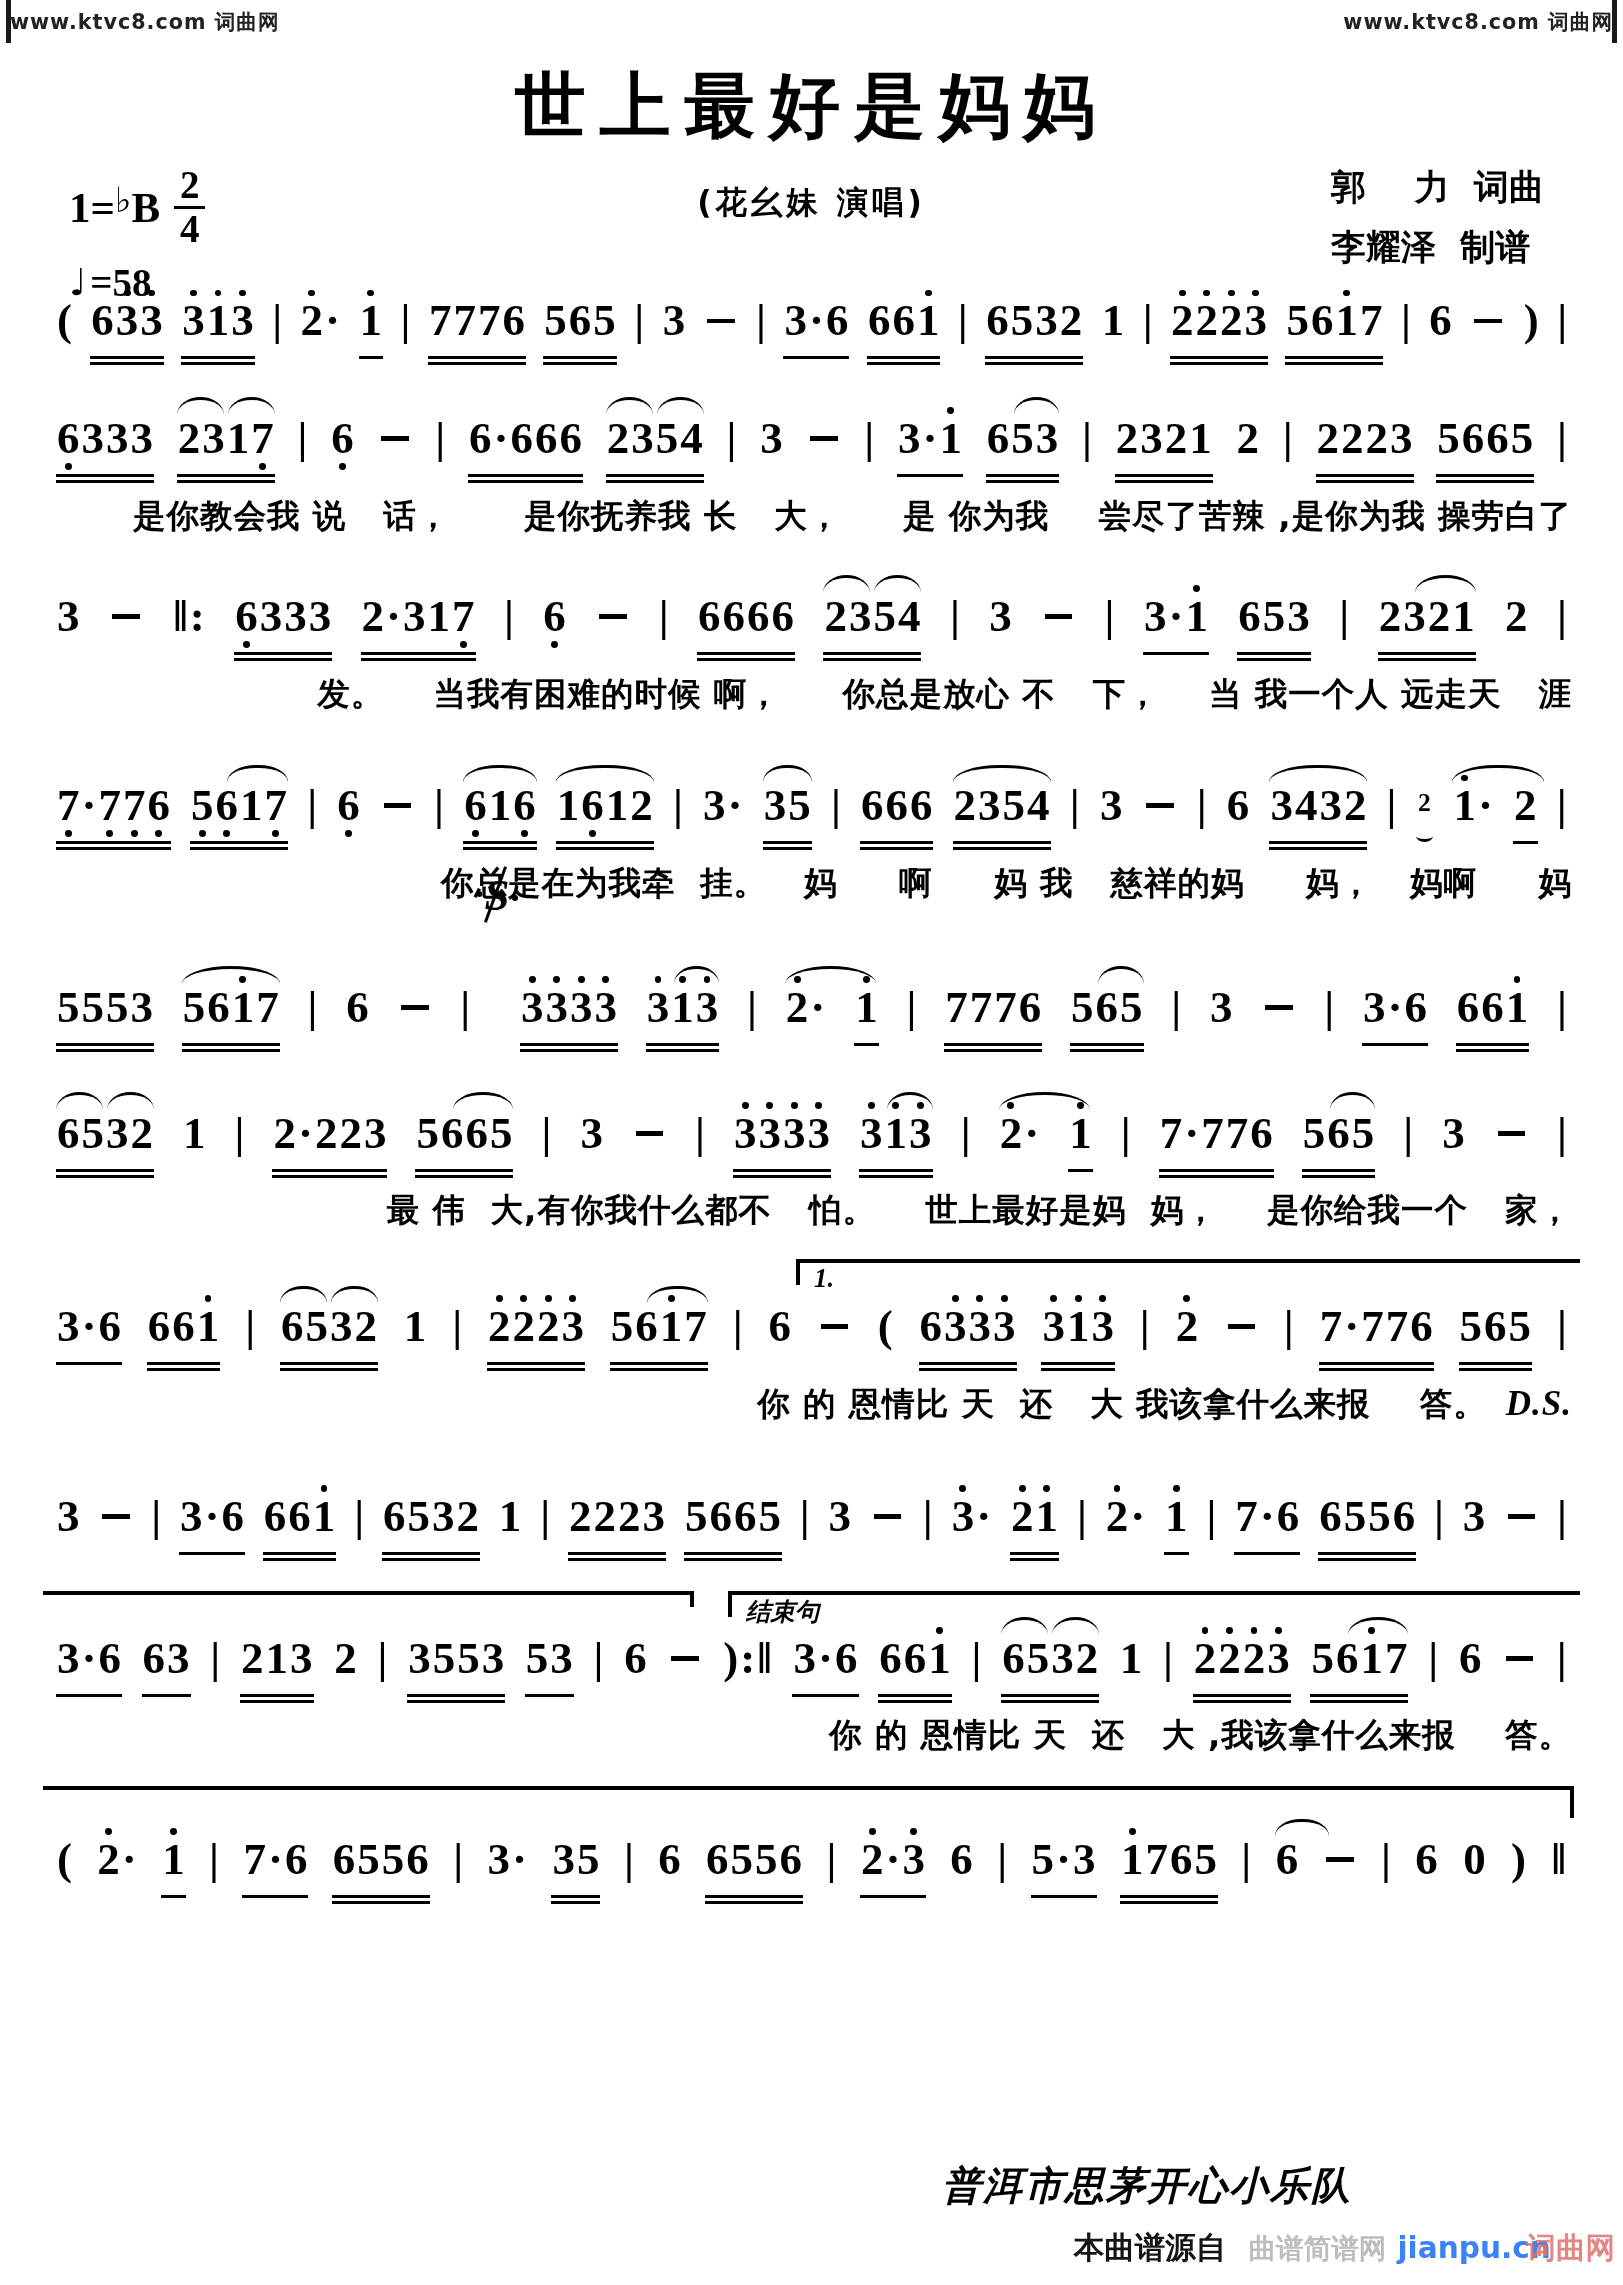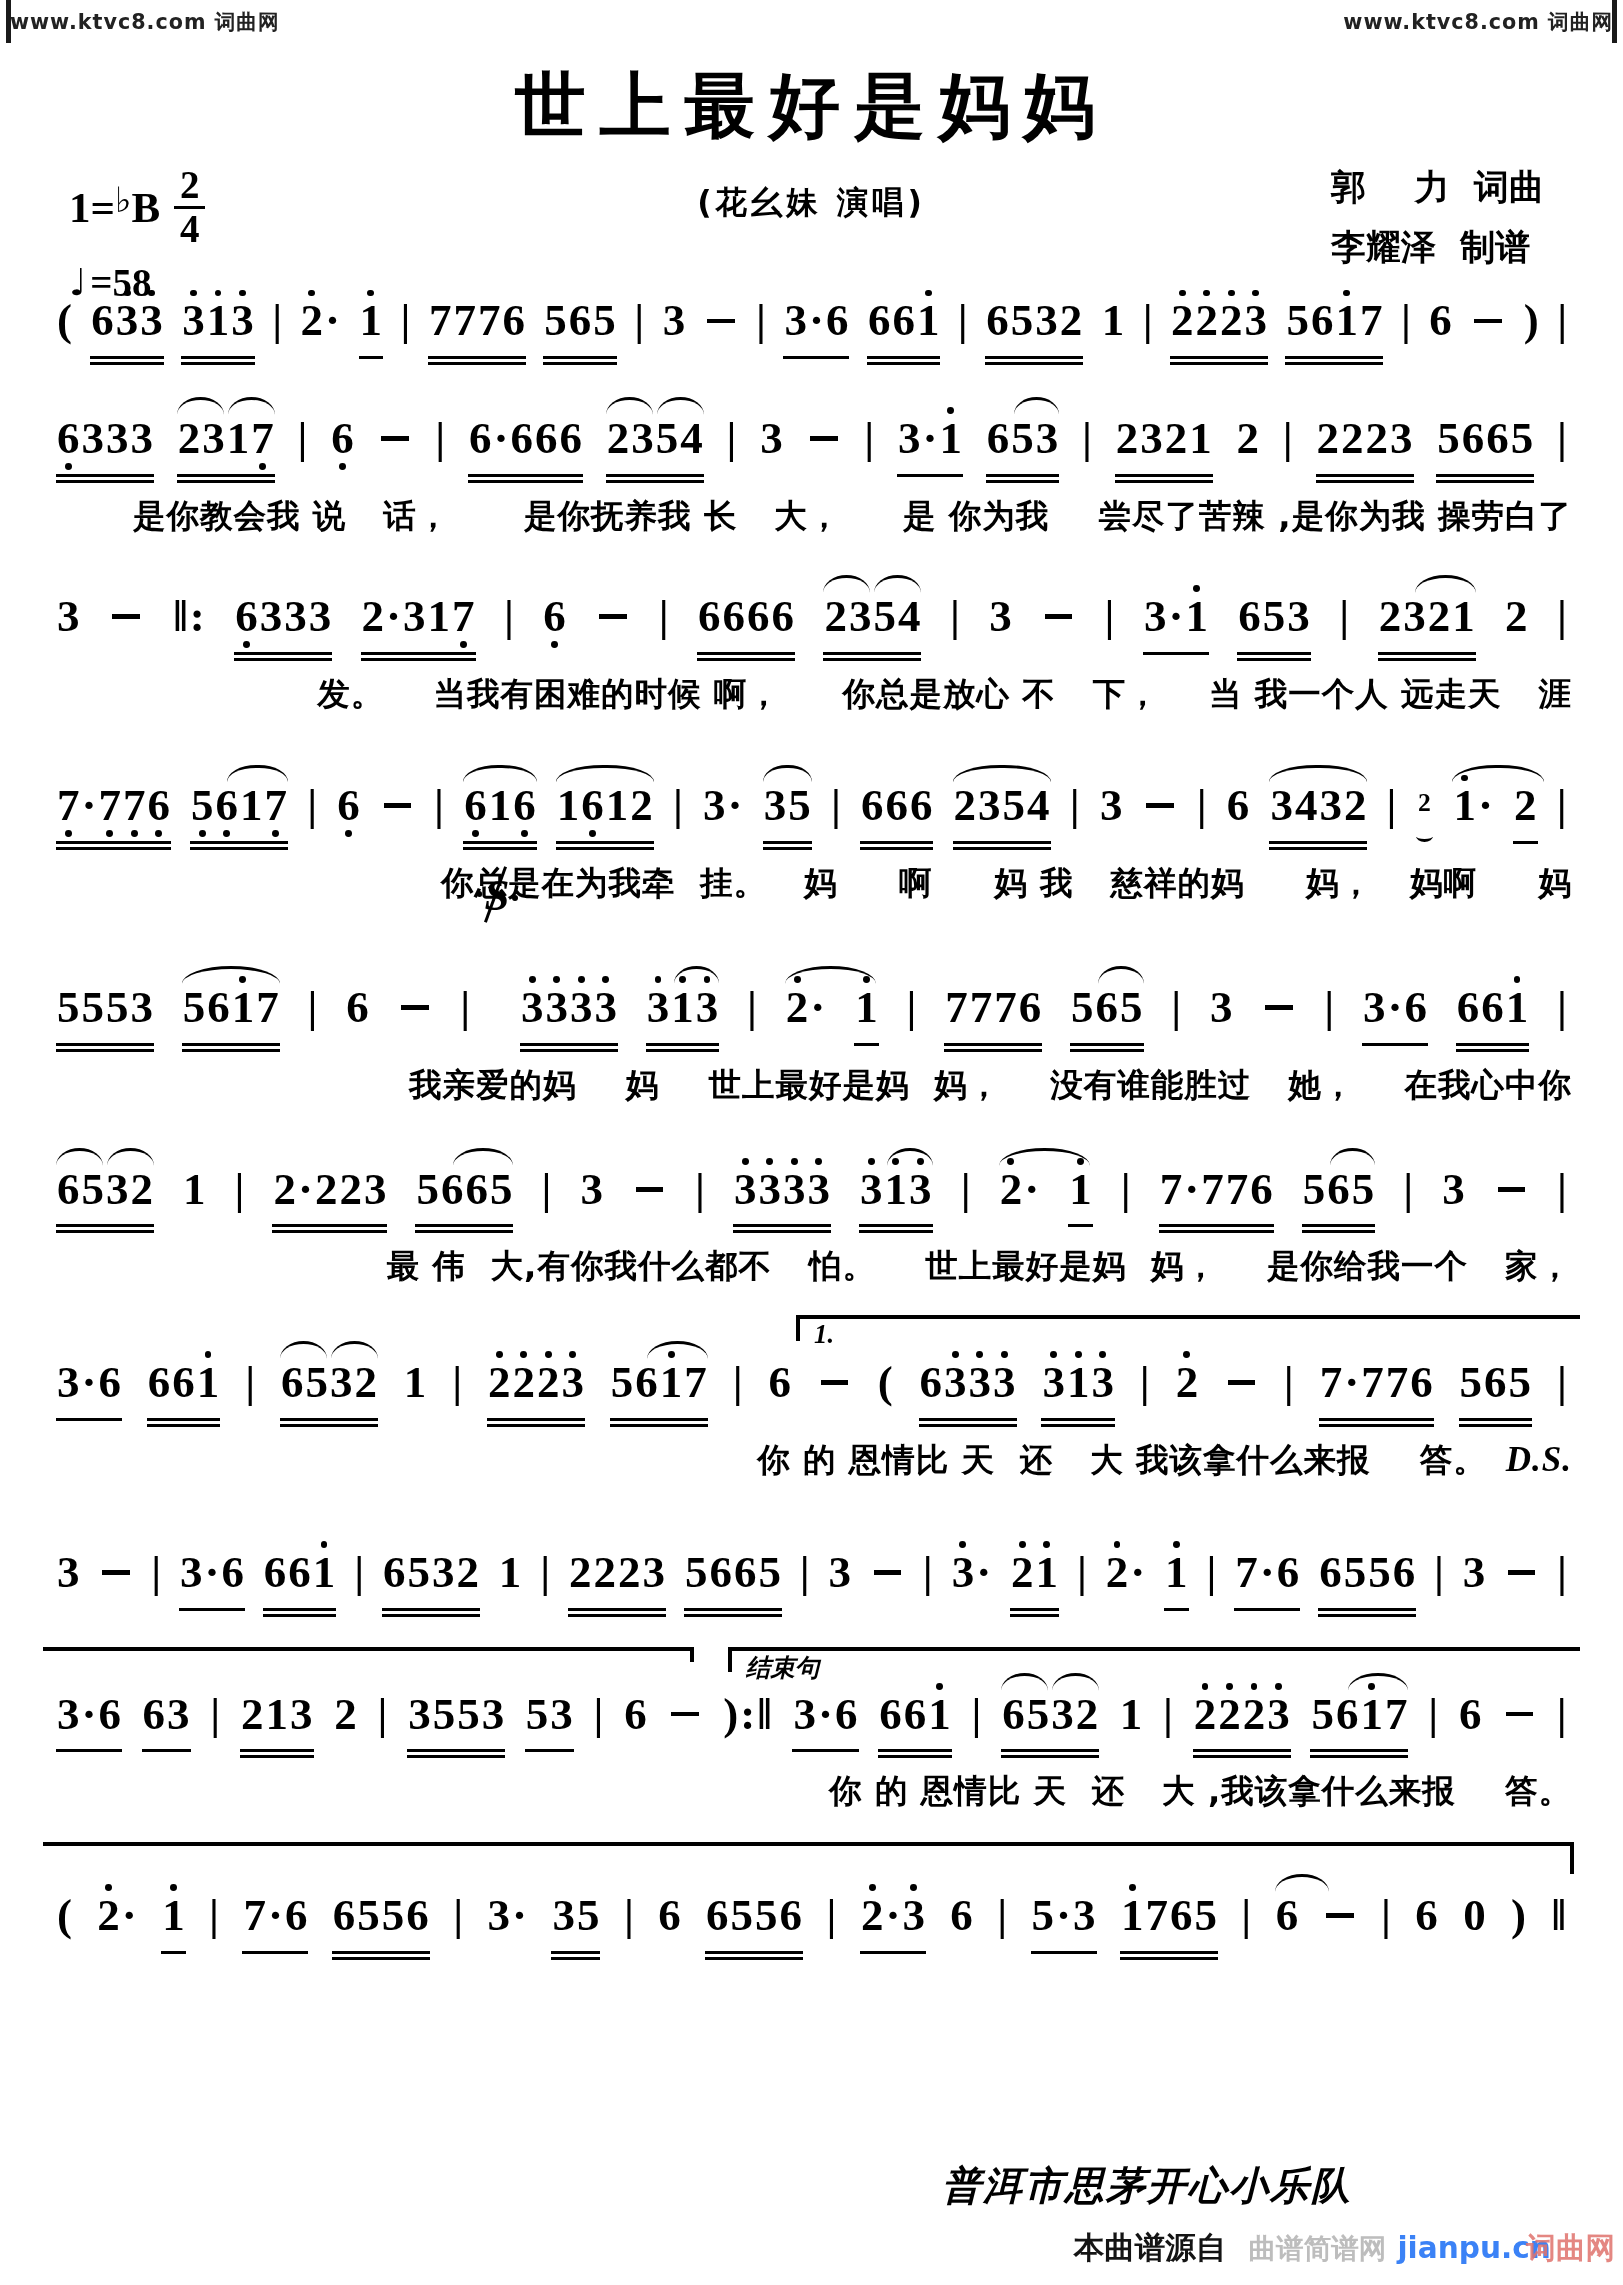--- a/index.html
+++ b/index.html
@@ -1848,21 +1848,20 @@
           <span class="tk bar">
             <div class="cells">
               <div class="cell">
                 <div class="dot"></div>
                 <div class="g">|</div>
                 <div class="dot"></div>
               </div>
             </div>
           </span>
         </div>
-        <div class="lyr">我亲爱的妈    妈    世上最好是妈  妈，    没有谁能胜过   她，    在我心中你</div>
       </div>
       <div class="sys l6">
         <div class="nrow">
           <span class="tk">
             <div class="arc h1"></div>
             <div class="arc h2"></div>
             <div class="cells">
               <div class="cell">
                 <div class="dot"></div>
                 <div class="g">6</div>

